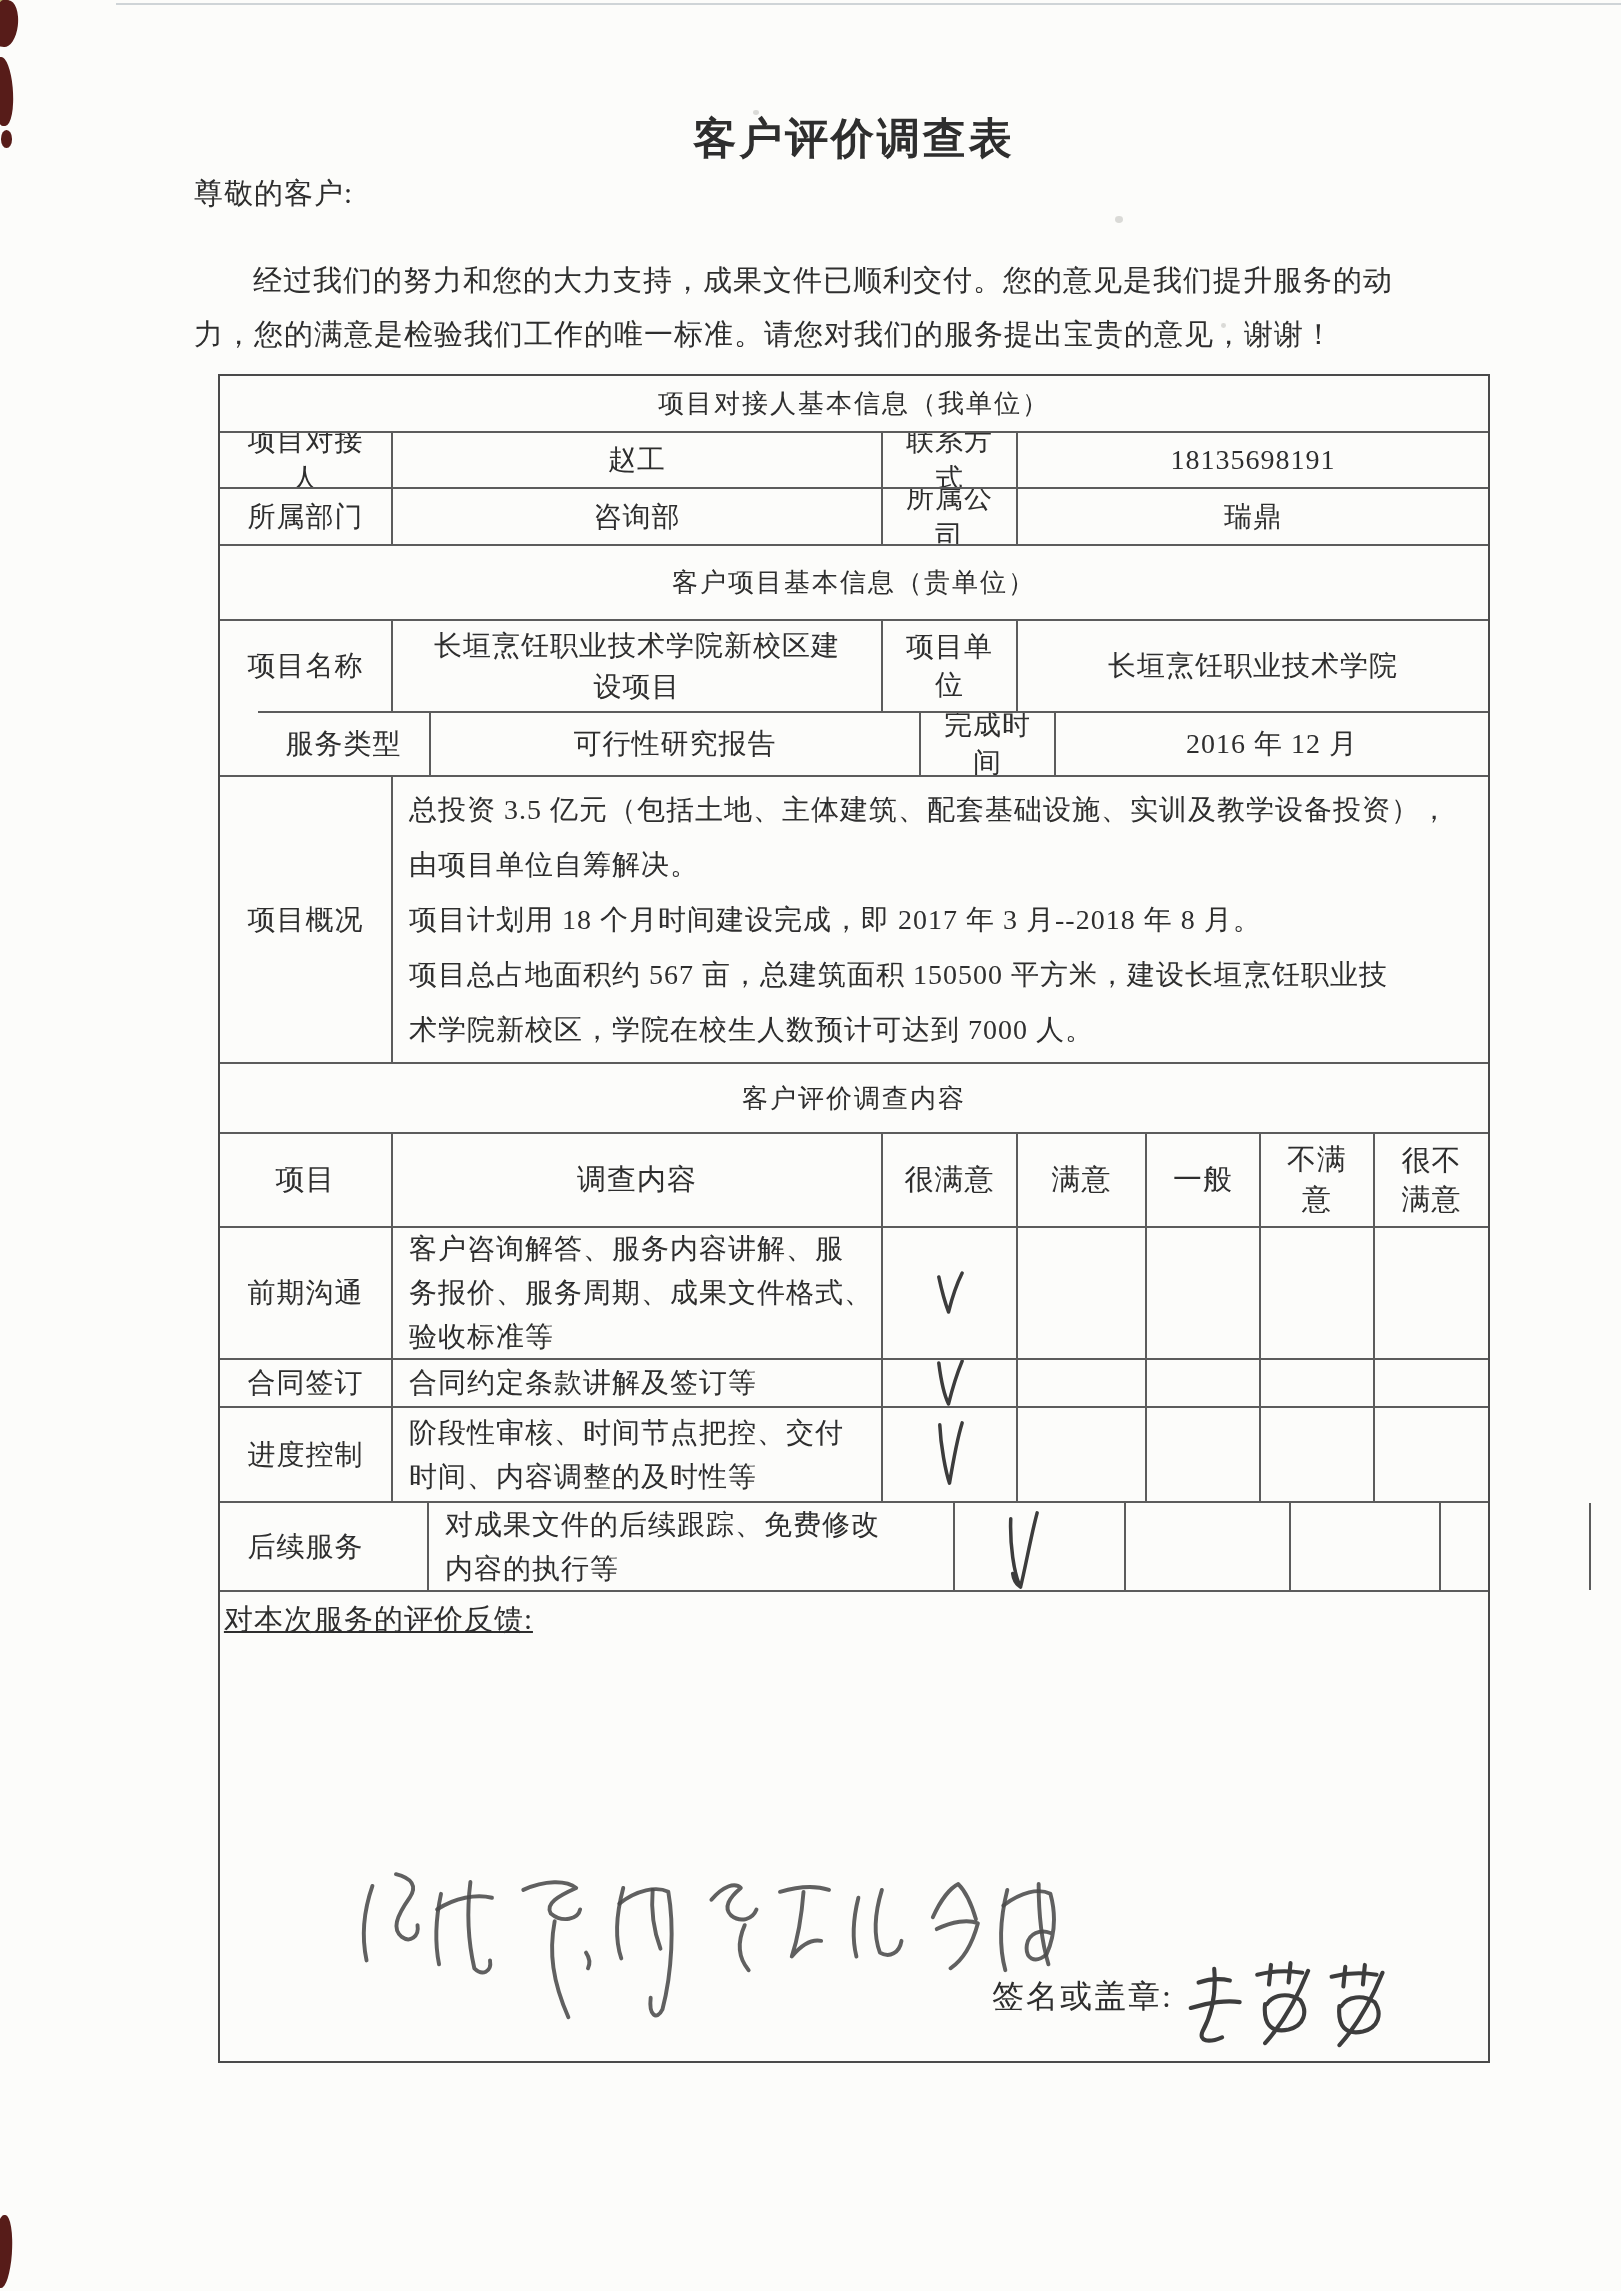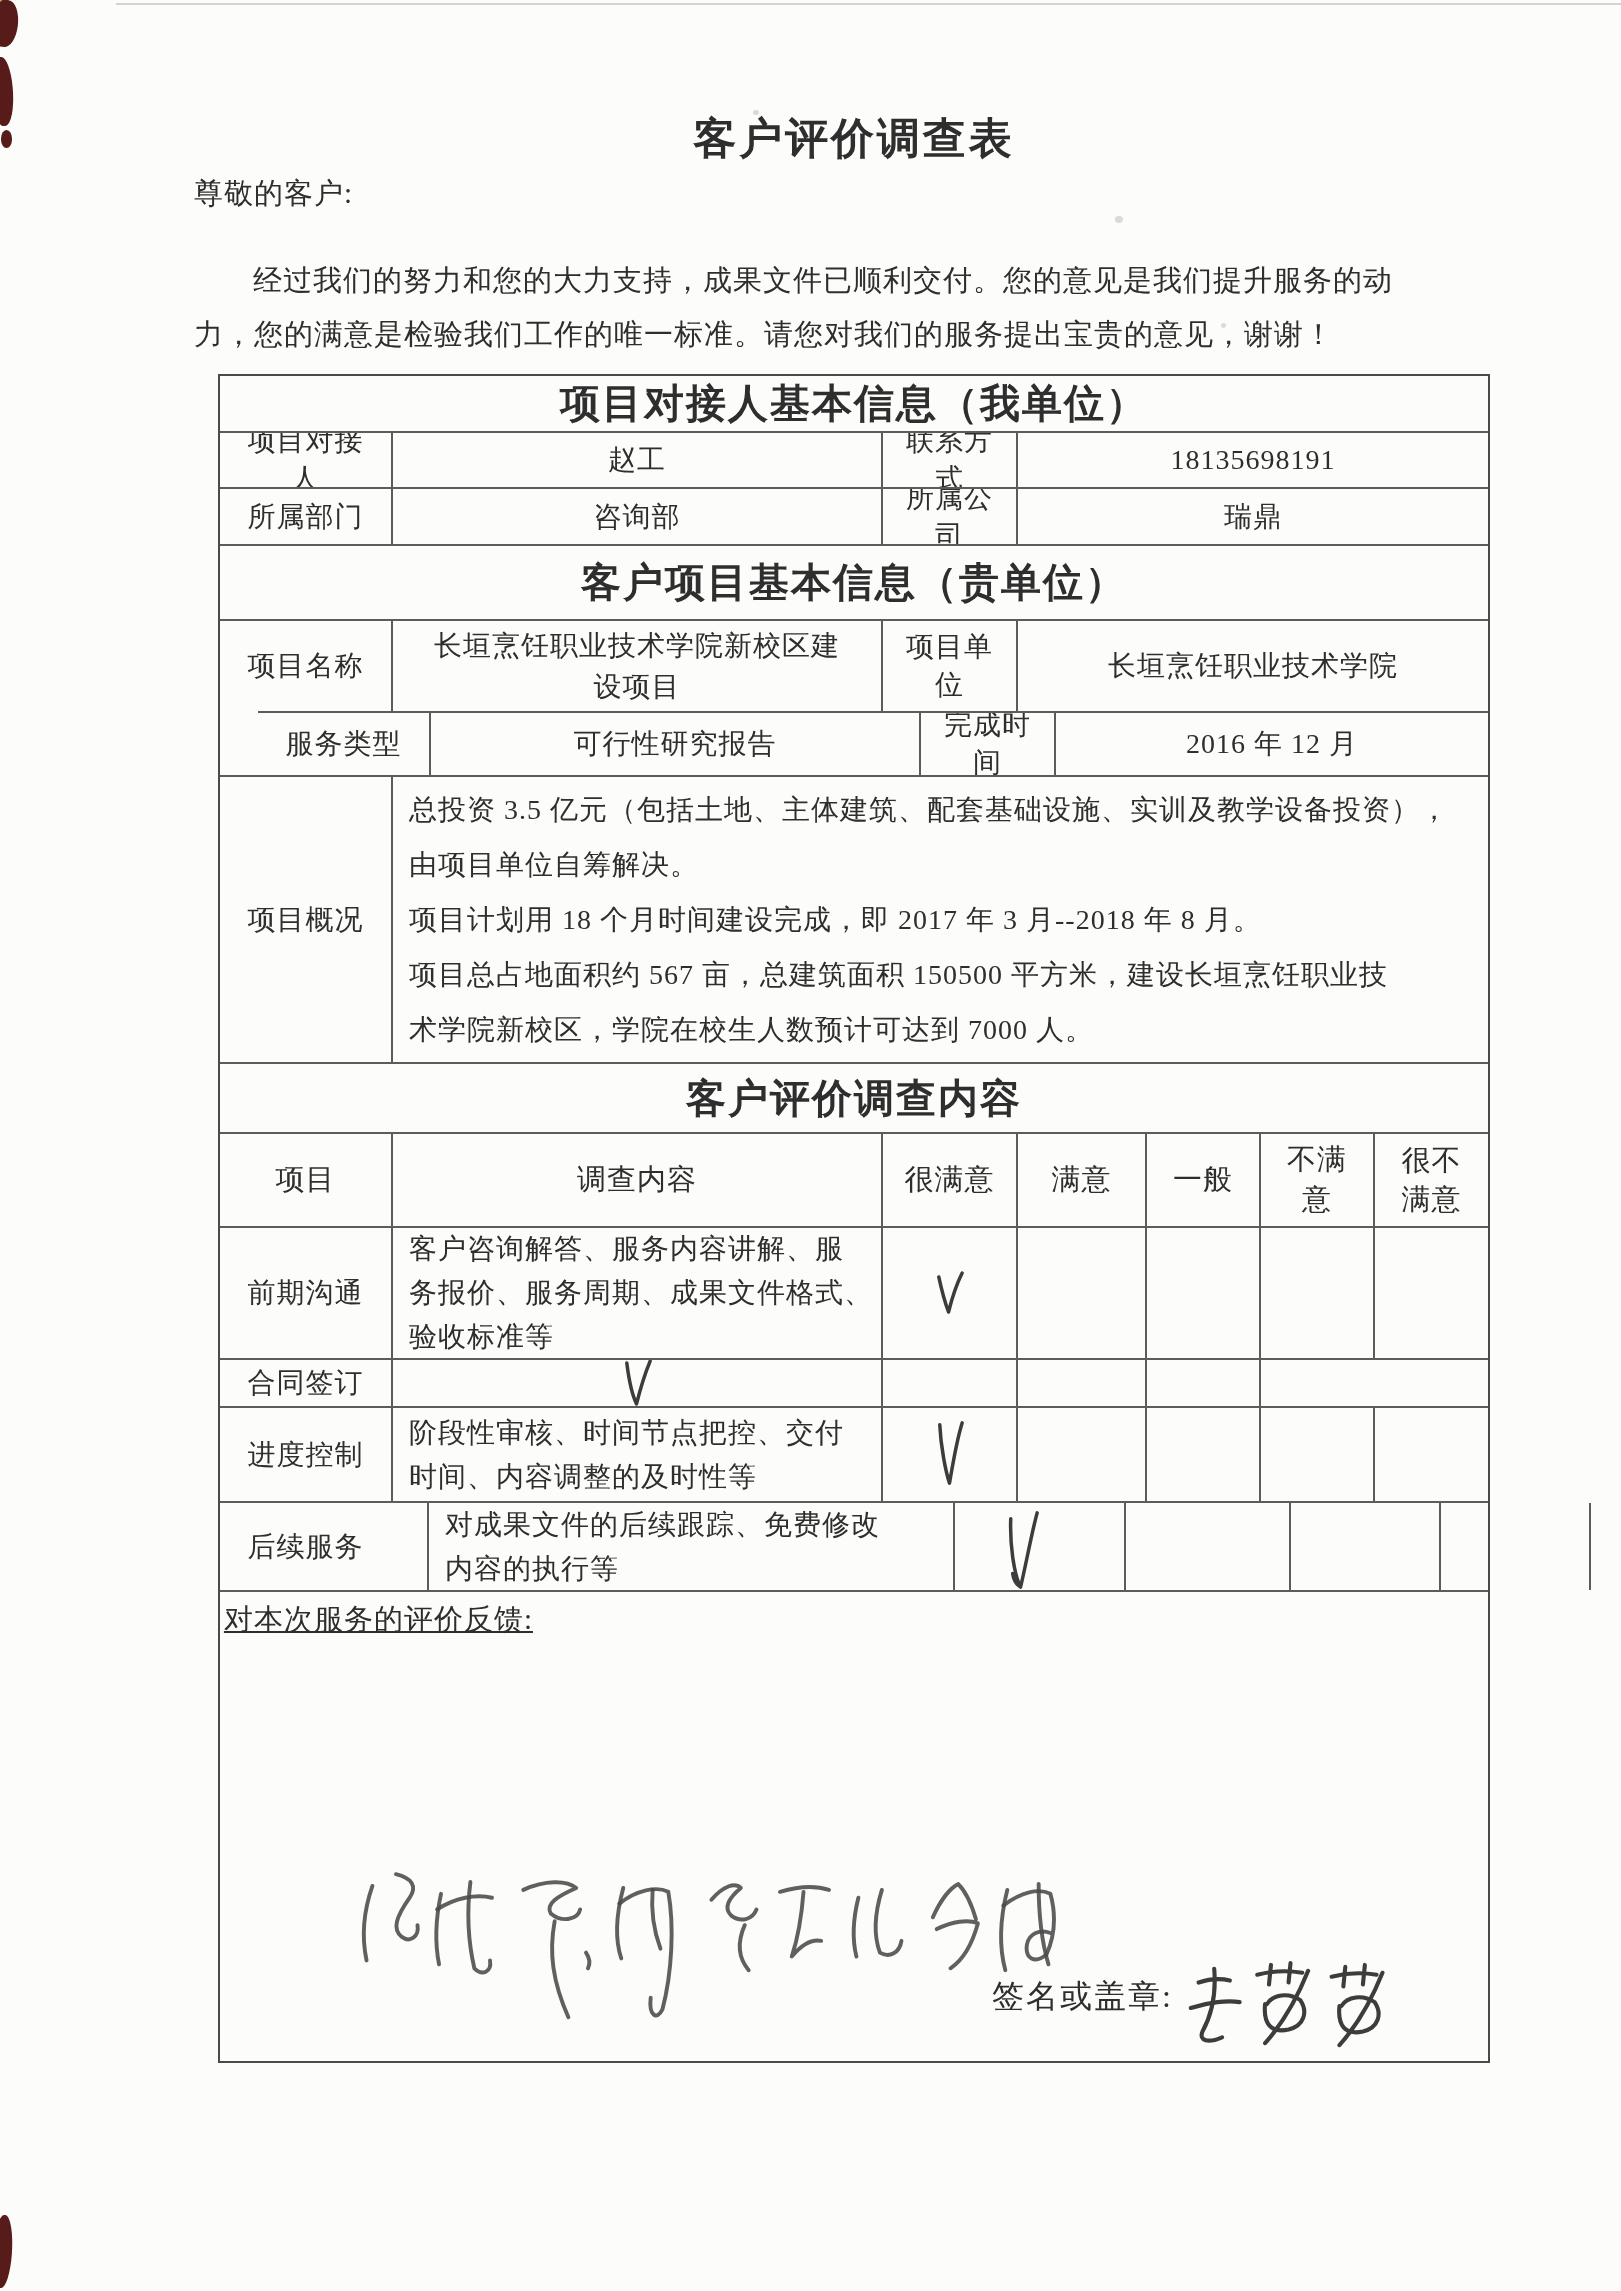--- a/index.html
+++ b/index.html
@@ -39,21 +39,21 @@
   .cell{
     border-left:2px solid #5c5c5c;
     display:flex; align-items:center; justify-content:center;
     text-align:center; font-size:28px; letter-spacing:1px; padding:2px 16px;
     overflow:hidden;
   }
   .cell.c1{border-left:none;}
   .cell.left{justify-content:flex-start; text-align:left;}
   .sechdr{
     display:flex; align-items:center; justify-content:center;
-    font-weight:bold; font-size:40px; letter-spacing:2px;
+    font-weight:normal; font-size:26px; letter-spacing:2px;
   }
   .vlines{display:flex; flex-direction:column; align-items:center;}
   .vlines.start{align-items:flex-start;}
   .ovline{line-height:55px; white-space:nowrap;}
   .svline{line-height:44px; white-space:nowrap;}
   .colhdr{font-size:29px;}
   .check-svg path{fill:none;stroke:#3c3c3c;stroke-width:3.6;stroke-linecap:round;stroke-linejoin:round;}
 
   .fb-cell{position:relative; height:100%; width:100%;}
   .fb-label{position:absolute; left:3.9px; top:7.8px; font-size:29px; letter-spacing:1px;text-decoration:underline;}
@@ -166,20 +166,25 @@
         </svg>
       </div>
       <div class="cell"></div>
       <div class="cell"></div>
       <div class="cell"></div>
       <div class="cell"></div>
     </div>
 
     <div class="row g7" style="height:48px;">
       <div class="cell c1">合同签订</div>
+      <div class="cell left">
+        <div class="vlines start">
+          <div class="svline">合同约定条款讲解及签订等</div>
+        </div>
+      </div>
       <div class="cell">
         <svg class="check-svg" width="35" height="57" viewBox="0 0 36 58" aria-label="很满意">
           <path d="M7 8 C9 24 13 42 17 50 C20 38 26 18 31 6"></path>
         </svg>
       </div>
       <div class="cell"></div>
       <div class="cell"></div>
       <div class="cell"></div>
       <div class="cell"></div>
     </div>

